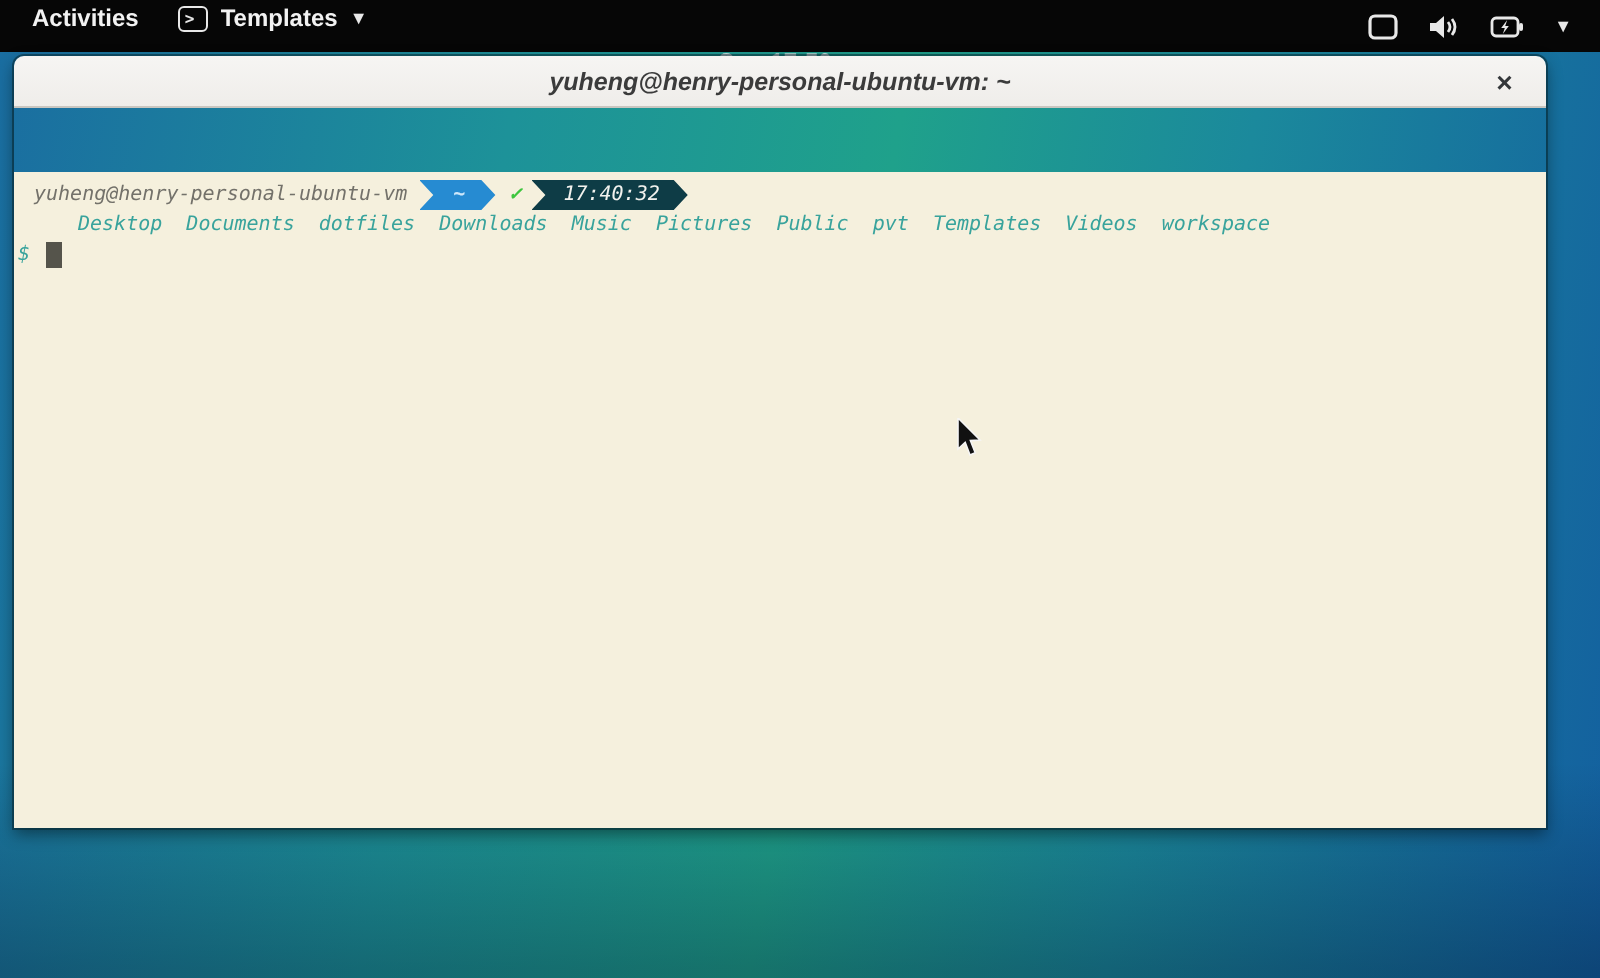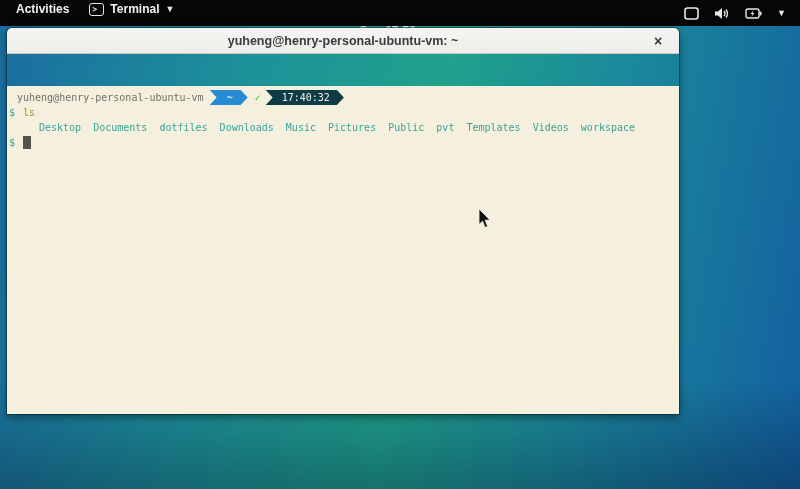--- a/index.html
+++ b/index.html
@@ -34,24 +34,24 @@
     pointer-events: none;
   }
   .rec-dot { width: 6px; height: 6px; border-radius: 50%; background: #dedede; }
   .tb-right {
     margin-left: auto; display: flex; align-items: center; gap: 15px; padding-right: 14px; height: 100%;
   }
   .tb-right svg { display: block; }
 
   
   .window {
-    position: absolute; left: 7px; top: 28px; width: 672px; height: 386px;
+    position: absolute; left: 7px; top: 28px; width: 766px; height: 386px;
     border-radius: 5px 5px 0 0;
     box-shadow: 0 0 0 1px rgba(5,40,50,0.55), 0 3px 8px rgba(0,0,0,0.45);
-    display: flex; flex-direction: column; overflow: hidden;
+    display: flex; flex-direction: column; overflow: hidden; font-style: italic;
   }
   .titlebar {
     height: 26px; background: linear-gradient(#f6f5f3, #efedea);
     border-bottom: 1px solid #c9c6c0;
     display: flex; align-items: center; justify-content: center;
     position: relative; flex: 0 0 auto;
   }
   .titlebar-text { font-size: 12.5px; font-weight: 700; color: #3b3b3b; }
   .close-btn {
     position: absolute; right: 13px; top: 5px; width: 16px; height: 16px;
@@ -84,21 +84,21 @@
   .mouse-cursor { position: absolute; left: 478px; top: 209px; pointer-events: none; }
 </style>
 </head>
 <body>
 
 <div class="topbar">
   <div class="tb-left">
     <span class="tb-activities">Activities</span>
     <span class="tb-appmenu">
       <span class="term-glyph">&gt;</span>
-      <span>Terminal</span>
+      <span>Templates</span>
       <span class="tb-caret">▼</span>
     </span>
   </div>
   <div class="tb-clock">
     <span>Sun 17:50</span>
     <span class="rec-dot"></span>
   </div>
   <div class="tb-right">
     <svg width="15" height="13" viewBox="0 0 15 13">
       <rect x="1" y="1" width="13" height="11" rx="2.5" fill="none" stroke="#e8e8e8" stroke-width="1.6"></rect>
@@ -118,21 +118,20 @@
 </div>
 
 <div class="window">
   <div class="titlebar">
     <span class="titlebar-text">yuheng@henry-personal-ubuntu-vm: ~</span>
     <span class="close-btn">×</span>
   </div>
 
   <div class="term-body">
     <div class="term-line"><span class="p-user">yuheng@henry-personal-ubuntu-vm</span><span class="seg seg-blue">~</span><span class="p-check">✓</span><span class="seg seg-dark">17:40:32</span></div>
-    <div class="term-line"><span class="p-dollar">$</span><span class="p-cmd">ls</span></div>
     <div class="term-line ls-out">Desktop  Documents  dotfiles  Downloads  Music  Pictures  Public  pvt  Templates  Videos  workspace</div>
     <div class="term-line"><span class="p-dollar">$</span><span class="cursor-block"></span></div>
   </div>
 </div>
 
 <svg class="mouse-cursor" width="14" height="20" viewBox="0 0 14 20">
   <polygon points="1,0 1,15.5 4.6,12.2 7,18.5 9.6,17.4 7.2,11.3 12,11" fill="#111" stroke="#f5f5f5" stroke-width="0.8"></polygon>
 </svg>
 
 </body></html>

